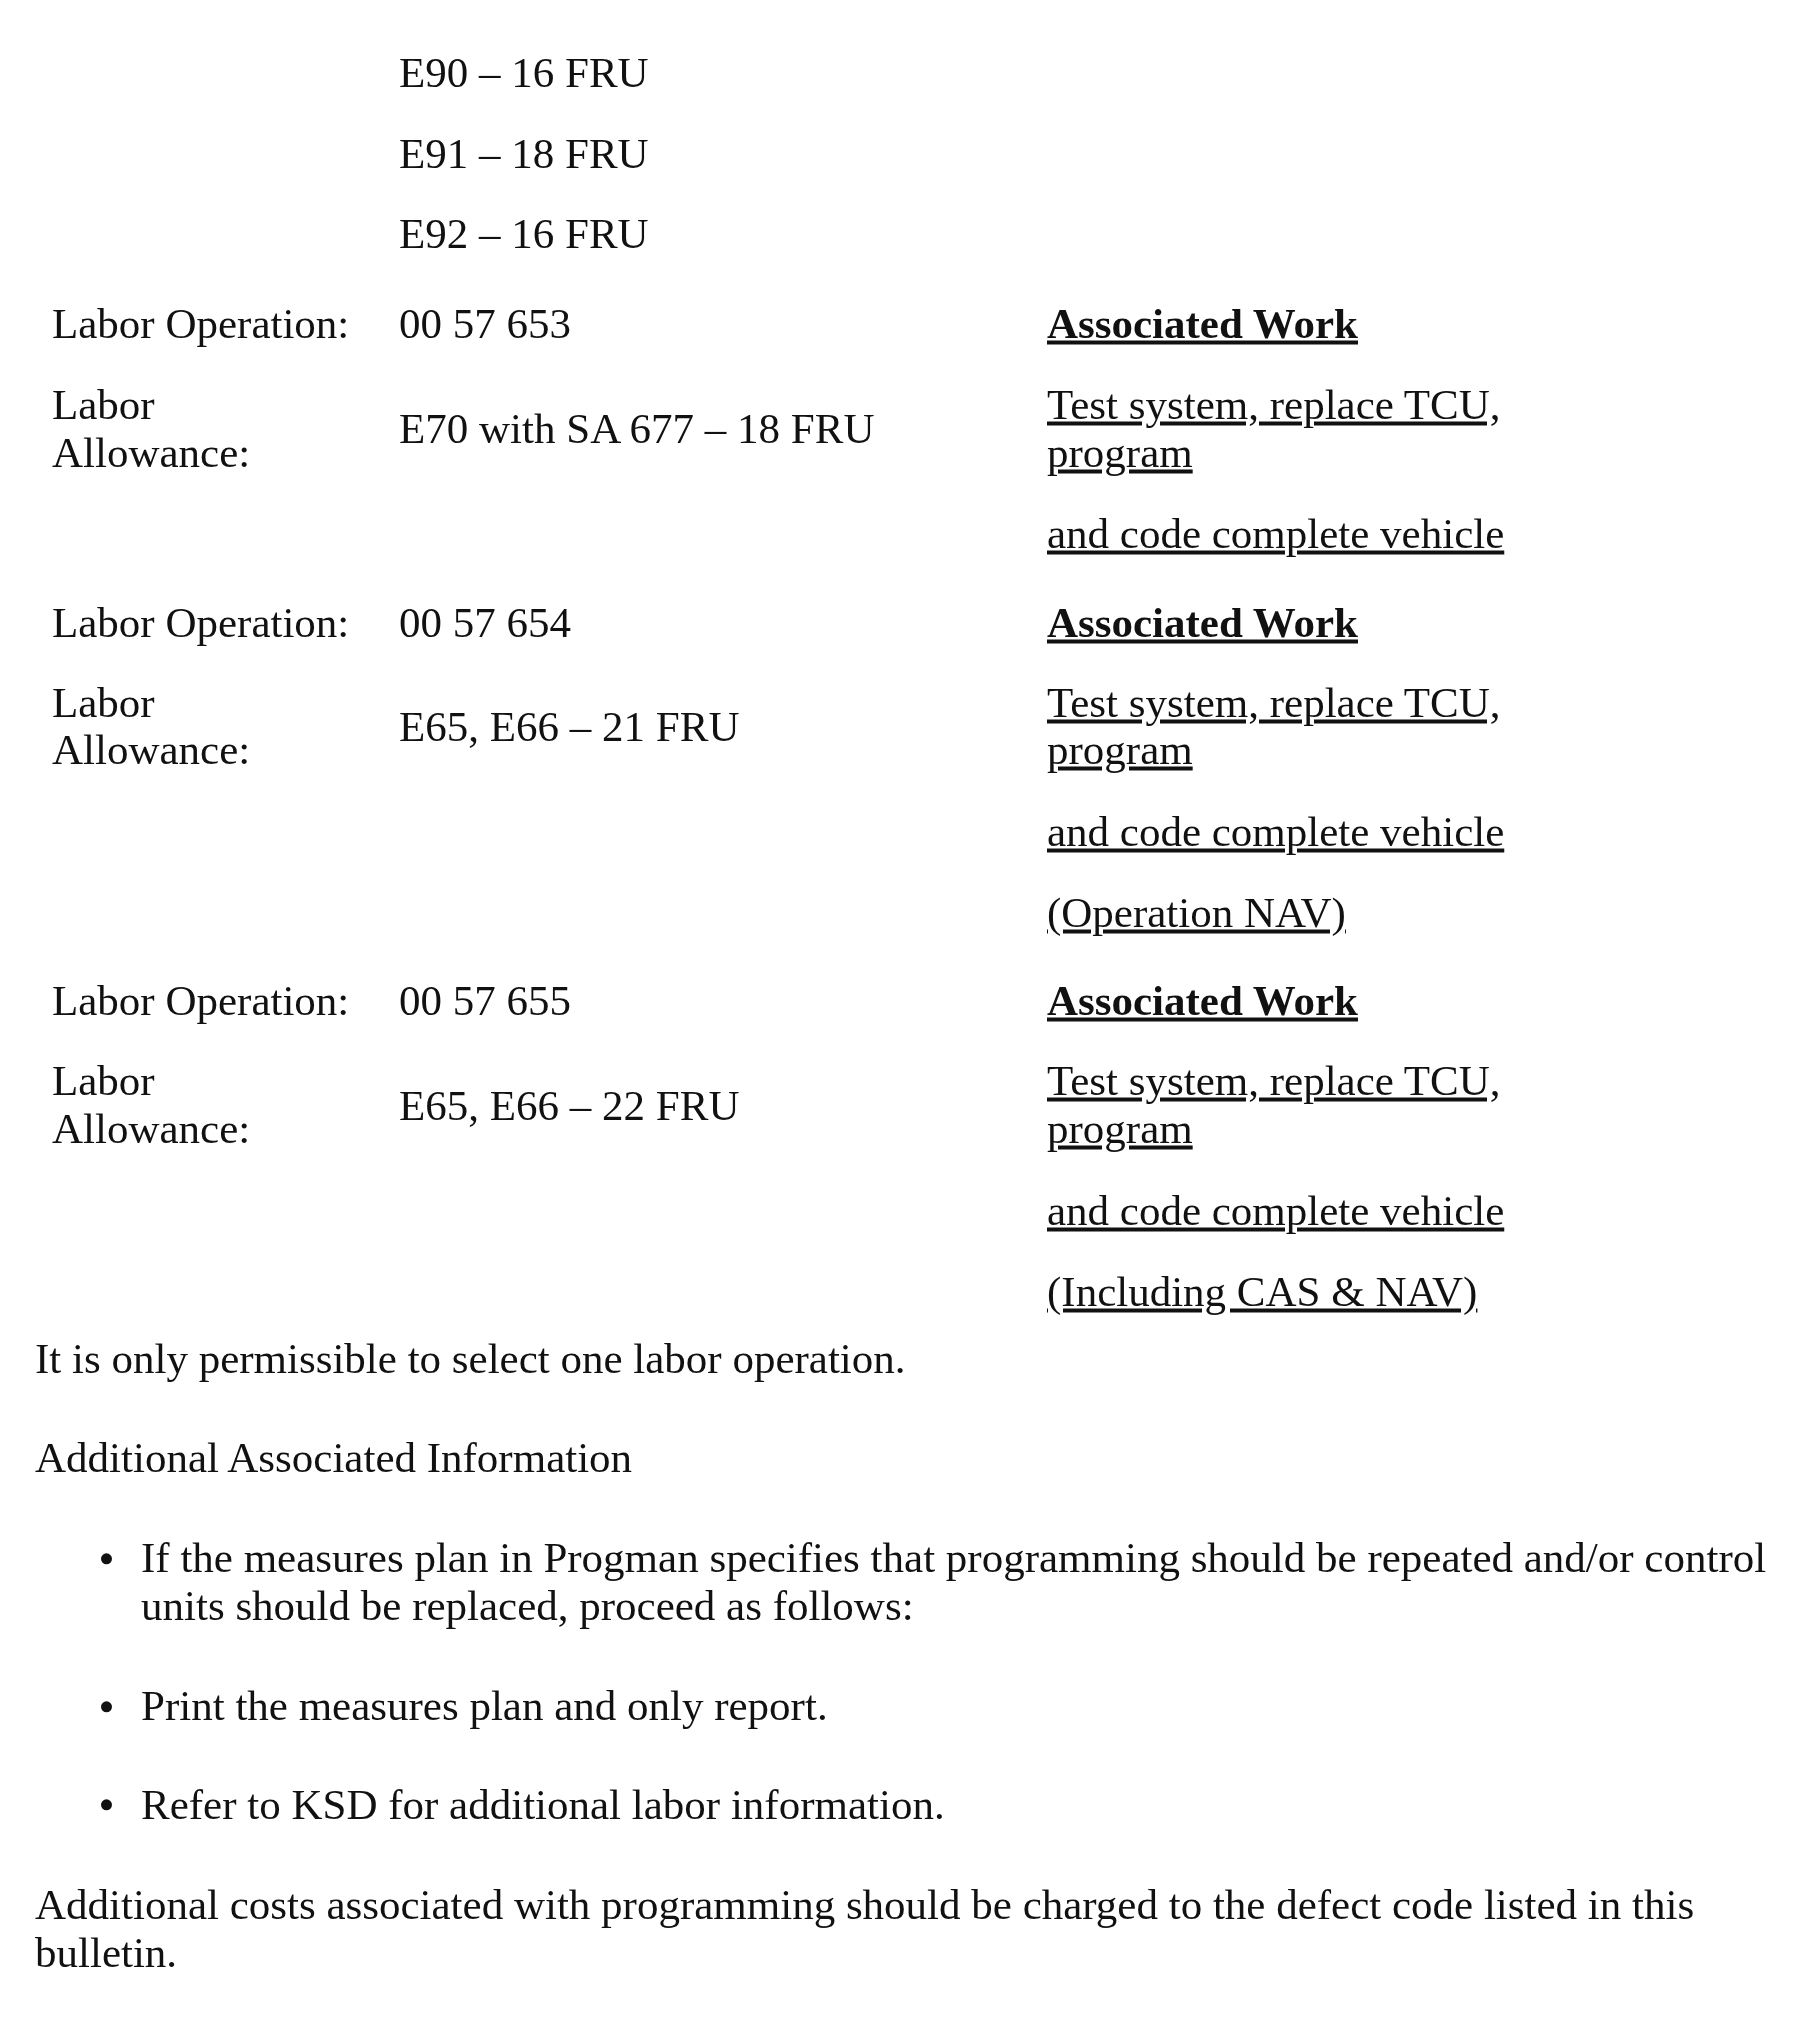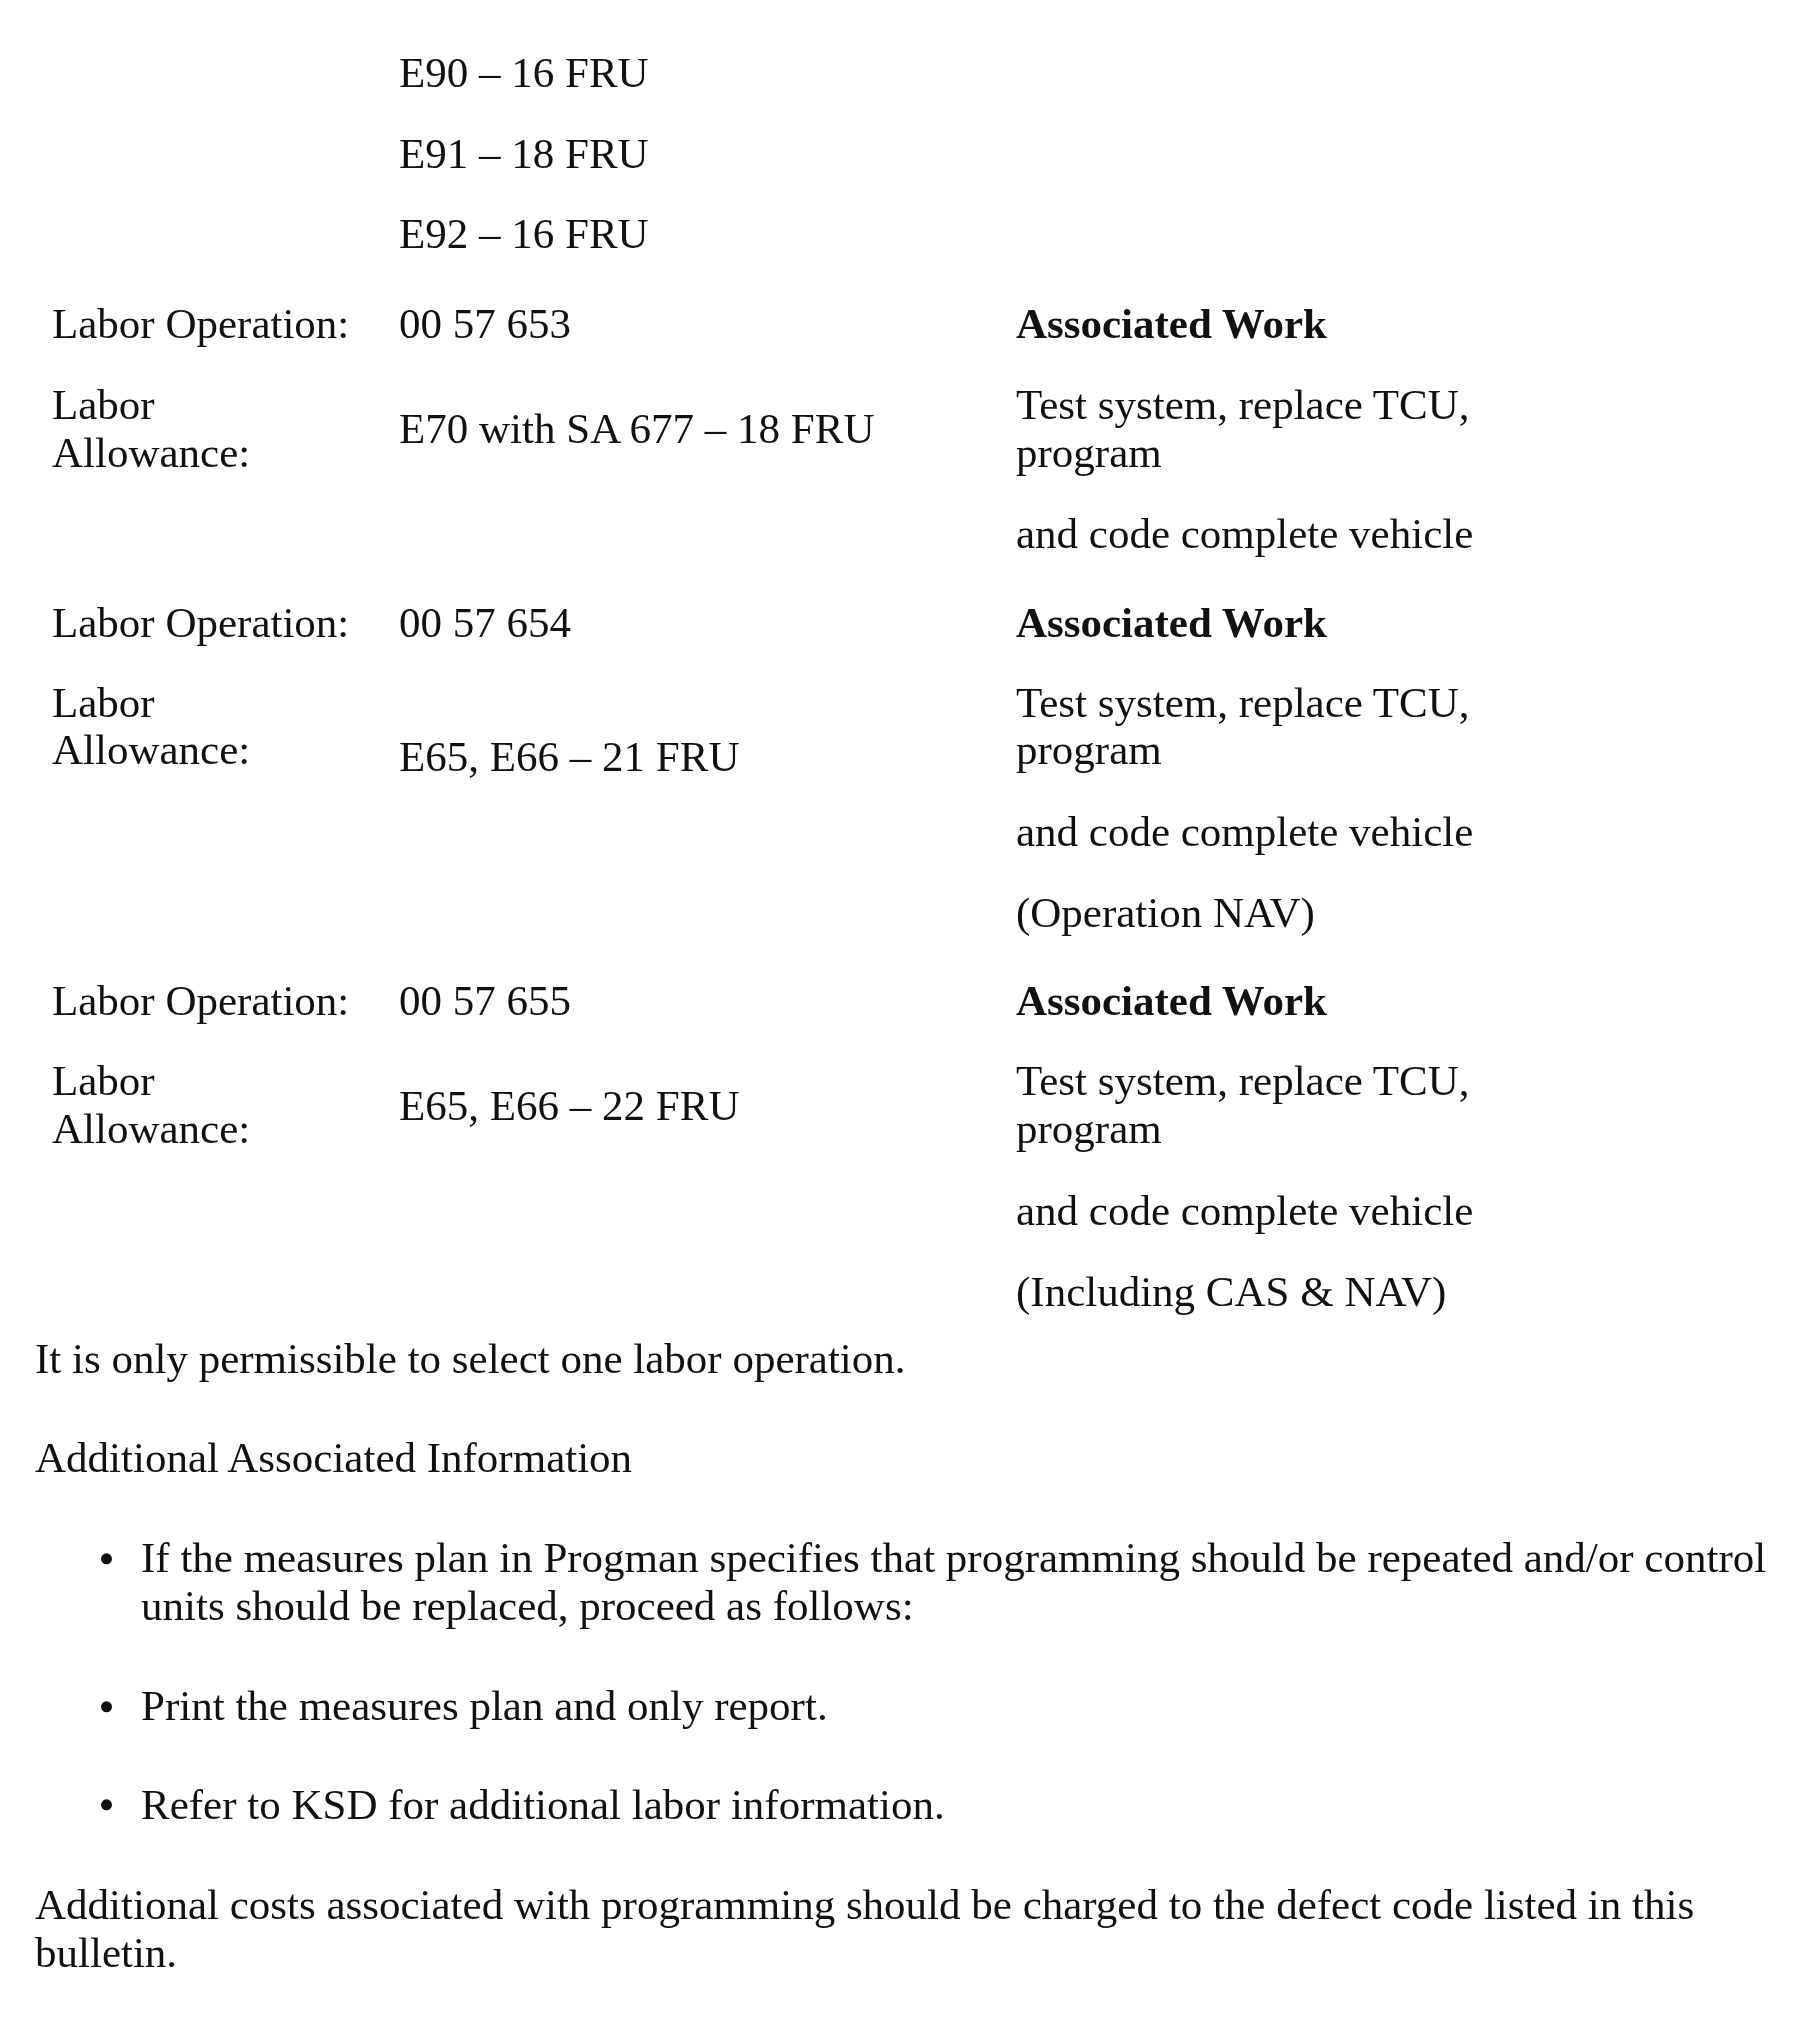--- a/index.html
+++ b/index.html
@@ -19,21 +19,21 @@
     }
     .t {
       position: absolute;
       white-space: nowrap;
       transform: translateY(-50%);
       text-align: center;
     }
     .b { font-weight: bold; }
     .c1 { left: 52px; }
     .c2 { left: 399px; }
-    .c3 { left: 1016px; }
+    .c3 { left: 1047px; text-decoration: underline; }
     .p  { left: 35px; }
     .bl { left: 141px; }
     .dot {
       position: absolute;
       left: 101px;
       width: 11.4px;
       height: 11.4px;
       border-radius: 50%;
       background: #111111;
       transform: translateY(-50%);
@@ -57,21 +57,21 @@
   <div class="t c3" style="top:452px">program</div>
   <div class="t c3" style="top:533px">and code complete vehicle</div>
 </div>
 
 <div>
   <div class="t c1" style="top:622px">Labor Operation:</div>
   <div class="t c2" style="top:622px">00 57 654</div>
   <div class="t c3 b" style="top:622px">Associated Work</div>
   <div class="t c1" style="top:702px">Labor</div>
   <div class="t c1" style="top:749px">Allowance:</div>
-  <div class="t c2" style="top:756px">E65, E66 – 21 FRU</div>
+  <div class="t c2" style="top:726px">E65, E66 – 21 FRU</div>
   <div class="t c3" style="top:702px">Test system, replace TCU,</div>
   <div class="t c3" style="top:749px">program</div>
   <div class="t c3" style="top:831px">and code complete vehicle</div>
   <div class="t c3" style="top:912px">(Operation NAV)</div>
 </div>
 
 <div>
   <div class="t c1" style="top:1000px">Labor Operation:</div>
   <div class="t c2" style="top:1000px">00 57 655</div>
   <div class="t c3 b" style="top:1000px">Associated Work</div>

